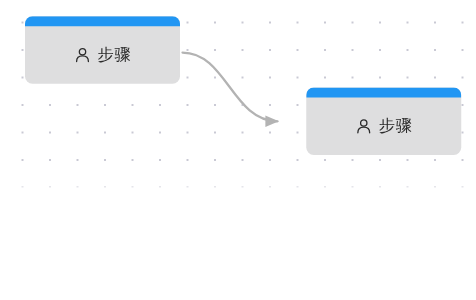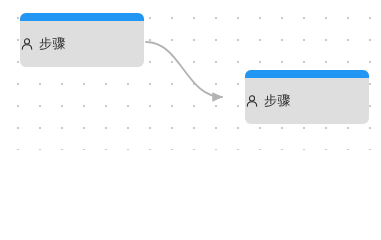--- a/index.html
+++ b/index.html
@@ -48,21 +48,21 @@
     height: 8px;
     width: 100%;
     background: #2196f3;
     flex: 0 0 auto;
   }
 
   .node-body {
     flex: 1 1 auto;
     display: flex;
     align-items: center;
-    justify-content: flex-start;
+    justify-content: center;
     gap: 5px;
     padding-bottom: 1px;
   }
 
   .node-icon {
     display: inline-flex;
     align-items: center;
     justify-content: center;
     width: 14px;
     height: 14px;

